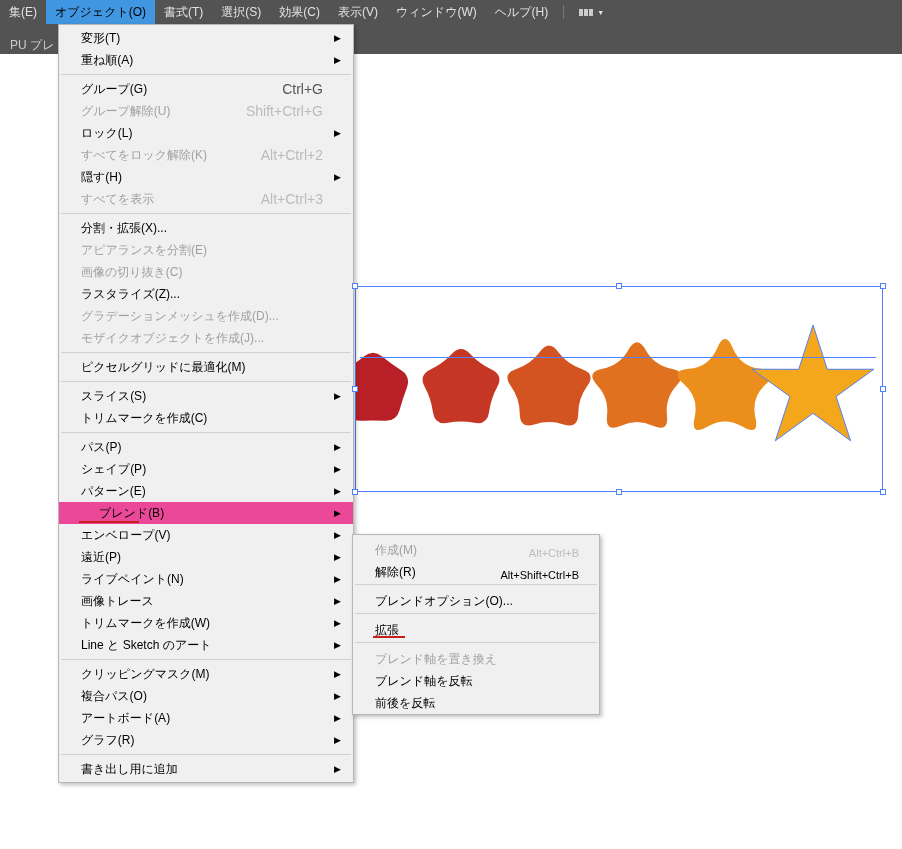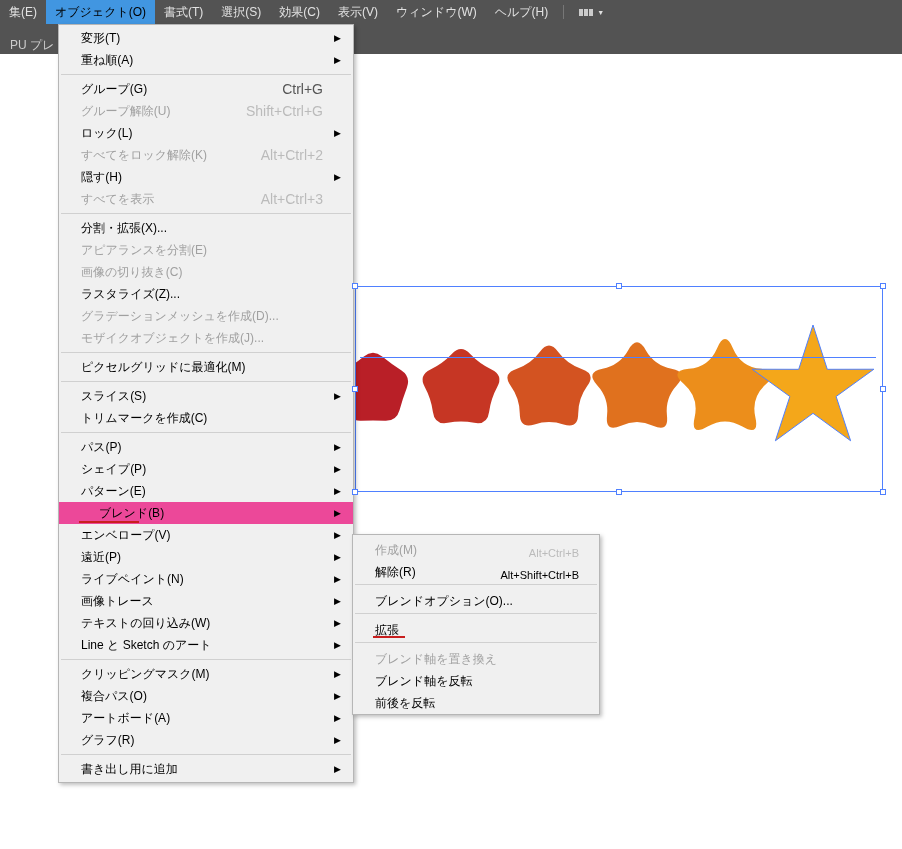--- a/index.html
+++ b/index.html
@@ -187,21 +187,21 @@
     </div>
     <div class="row">
       <span>ライブペイント(N)</span>
       <span class="arrow">▶</span>
     </div>
     <div class="row">
       <span>画像トレース</span>
       <span class="arrow">▶</span>
     </div>
     <div class="row">
-      <span>テキストの回り込み(W)</span>
+      <span>トリムマークを作成(W)</span>
       <span class="arrow">▶</span>
     </div>
     <div class="row">
       <span>Line と Sketch のアート</span>
       <span class="arrow">▶</span>
     </div>
     <hr>
     <div class="row">
       <span>クリッピングマスク(M)</span>
       <span class="arrow">▶</span>

